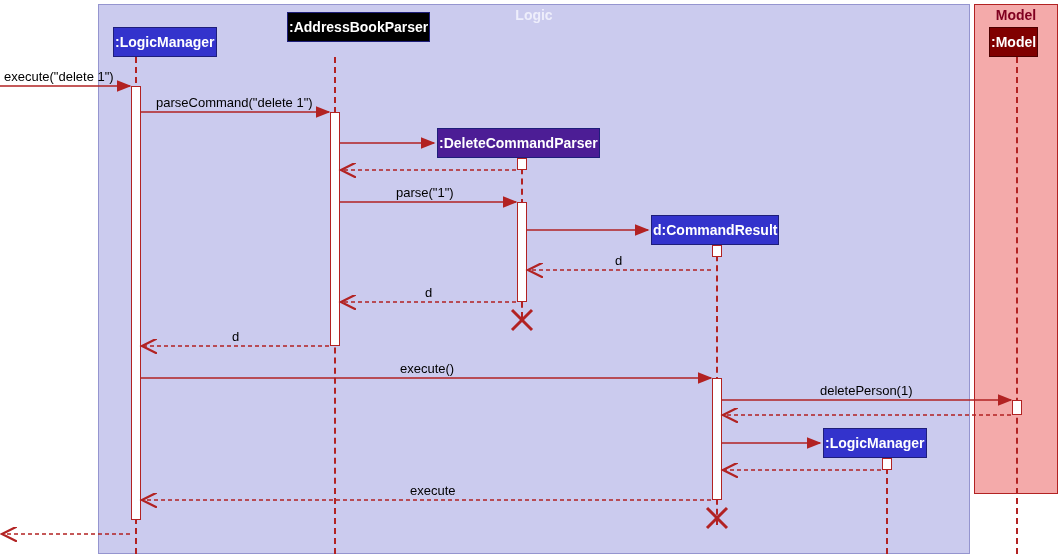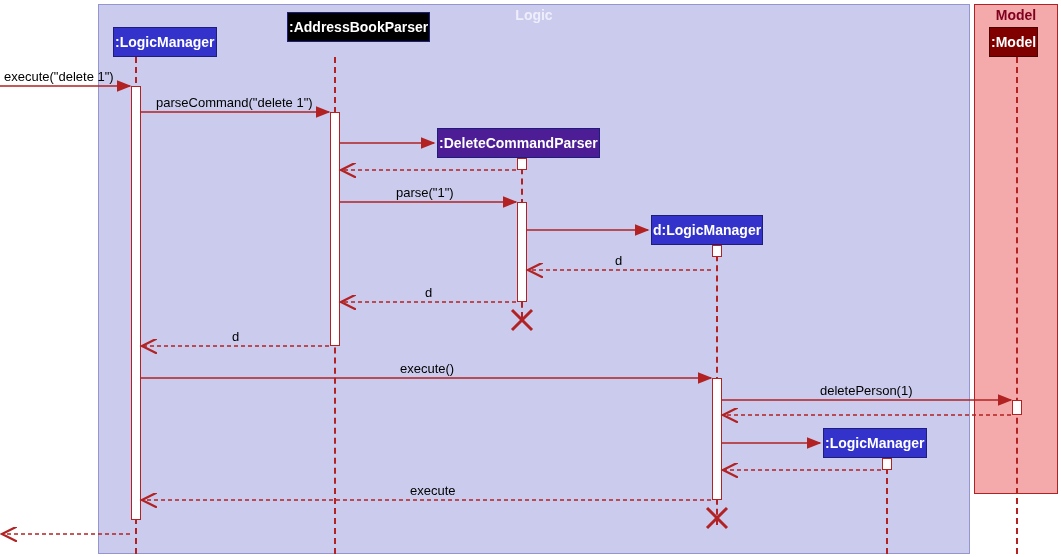--- a/index.html
+++ b/index.html
@@ -74,21 +74,21 @@
 <div class="frame" style="left:974px; top:4px; width:84px; height:490px; background:#F4AAAA; border-color:#B22222;">
   <div class="frame-label" style="color:#800020;">Model</div>
 </div>
 
 <div class="participant" style="left:113px; top:27px; background:#3333CC; border-color:#1E1E7A;">:LogicManager</div>
 
 <div class="participant" style="left:287px; top:12px; background:#000000; border-color:#1E1E7A;">:AddressBookParser</div>
 
 <div class="participant" style="left:437px; top:128px; background:#4c1d95; border-color:#1E1E7A;">:DeleteCommandParser</div>
 
-<div class="participant" style="left:651px; top:215px; background:#3333CC; border-color:#1E1E7A;">d:LogicManager</div>
+<div class="participant" style="left:651px; top:215px; background:#3333CC; border-color:#1E1E7A;">d:CommandResult</div>
 
 <div class="participant" style="left:823px; top:428px; background:#3333CC; border-color:#1E1E7A;">:LogicManager</div>
 
 <div class="participant" style="left:989px; top:27px; background:#800000; border-color:#4C0000;">:Model</div>
 
 <div class="lifeline" style="left:135px; top:57px; height:497px; border-color:#B22222;"></div>
 <div class="lifeline" style="left:334px; top:57px; height:497px; border-color:#B22222;"></div>
 <div class="lifeline" style="left:521px; top:158px; height:160px; border-color:#B22222;"></div>
 <div class="lifeline" style="left:716px; top:245px; height:280px; border-color:#B22222;"></div>
 <div class="lifeline" style="left:886px; top:458px; height:96px; border-color:#B22222;"></div>

